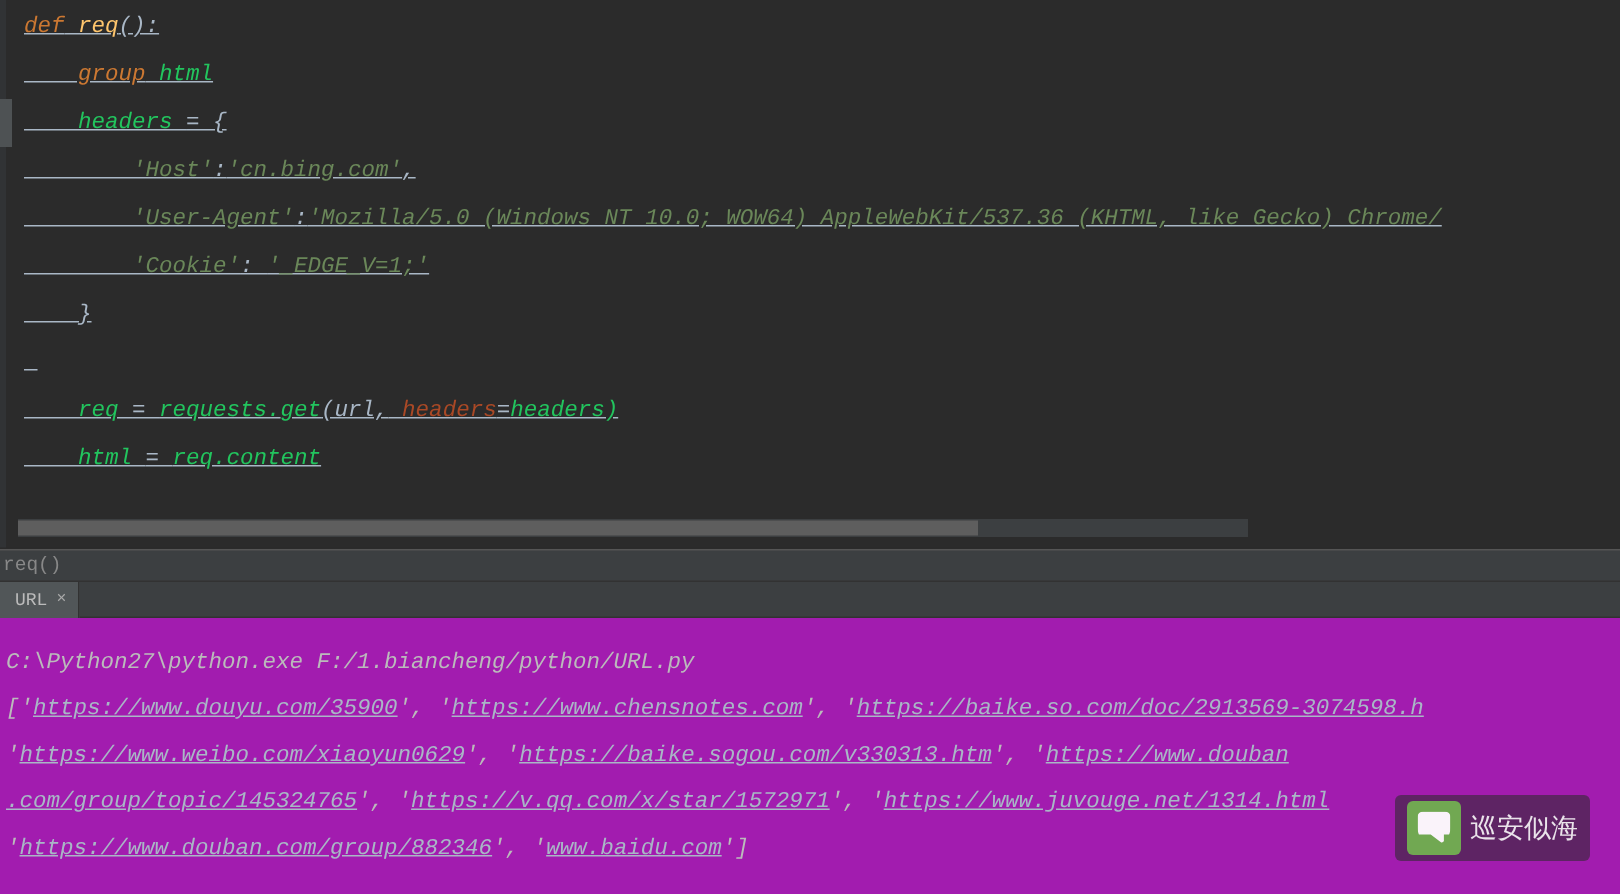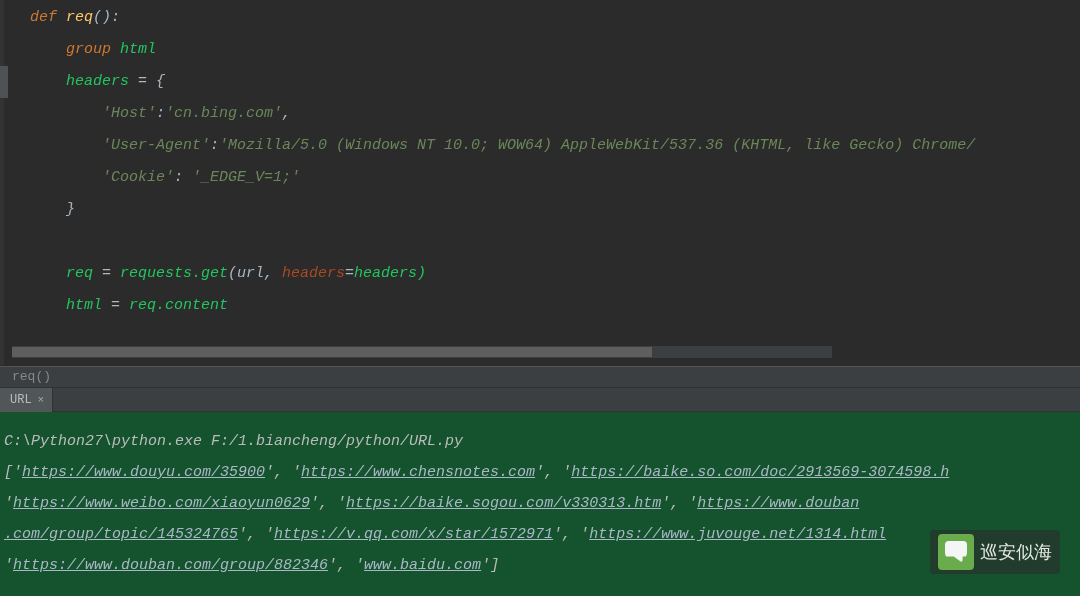--- a/index.html
+++ b/index.html
@@ -24,22 +24,23 @@
     position: absolute;
     left: 0;
     top: 0;
     width: 4px;
     height: 365px;
     background: #313335;
   }
   .line {
     white-space: pre;
     line-height: 32px;
-    padding-left: 30px;
+    padding-left: 16px;
     font-style: italic;
+    text-decoration: underline;
   }
   .line.sel {
     background: #323232;
   }
   .hl-gutter {
     position: absolute;
     left: 0;
     width: 8px;
     height: 32px;
     background: #4e5254;
@@ -73,21 +74,21 @@
     position: absolute;
     top: 366px;
     left: 0;
     width: 1080px;
     height: 22px;
     background: #3c3f41;
     border-top: 1px solid #555;
     border-bottom: 1px solid #323232;
     font-size: 13px;
     color: #888;
-    padding-left: 12px;
+    padding-left: 2px;
     line-height: 20px;
   }
   .tabbar {
     position: absolute;
     top: 388px;
     left: 0;
     width: 1080px;
     height: 24px;
     background: #3c3f41;
     border-bottom: 1px solid #323232;
@@ -106,21 +107,21 @@
   .tab-close {
     color: #aaa;
     font-size: 11px;
   }
   .console {
     position: absolute;
     top: 412px;
     left: 0;
     width: 1080px;
     height: 184px;
-    background: #14532d;
+    background: #a21caf;
     padding: 14px 4px 0 4px;
   }
   .cline {
     white-space: nowrap;
     font-style: italic;
     line-height: 31px;
     color: #bbb;
     overflow: hidden;
   }
   .clink {

